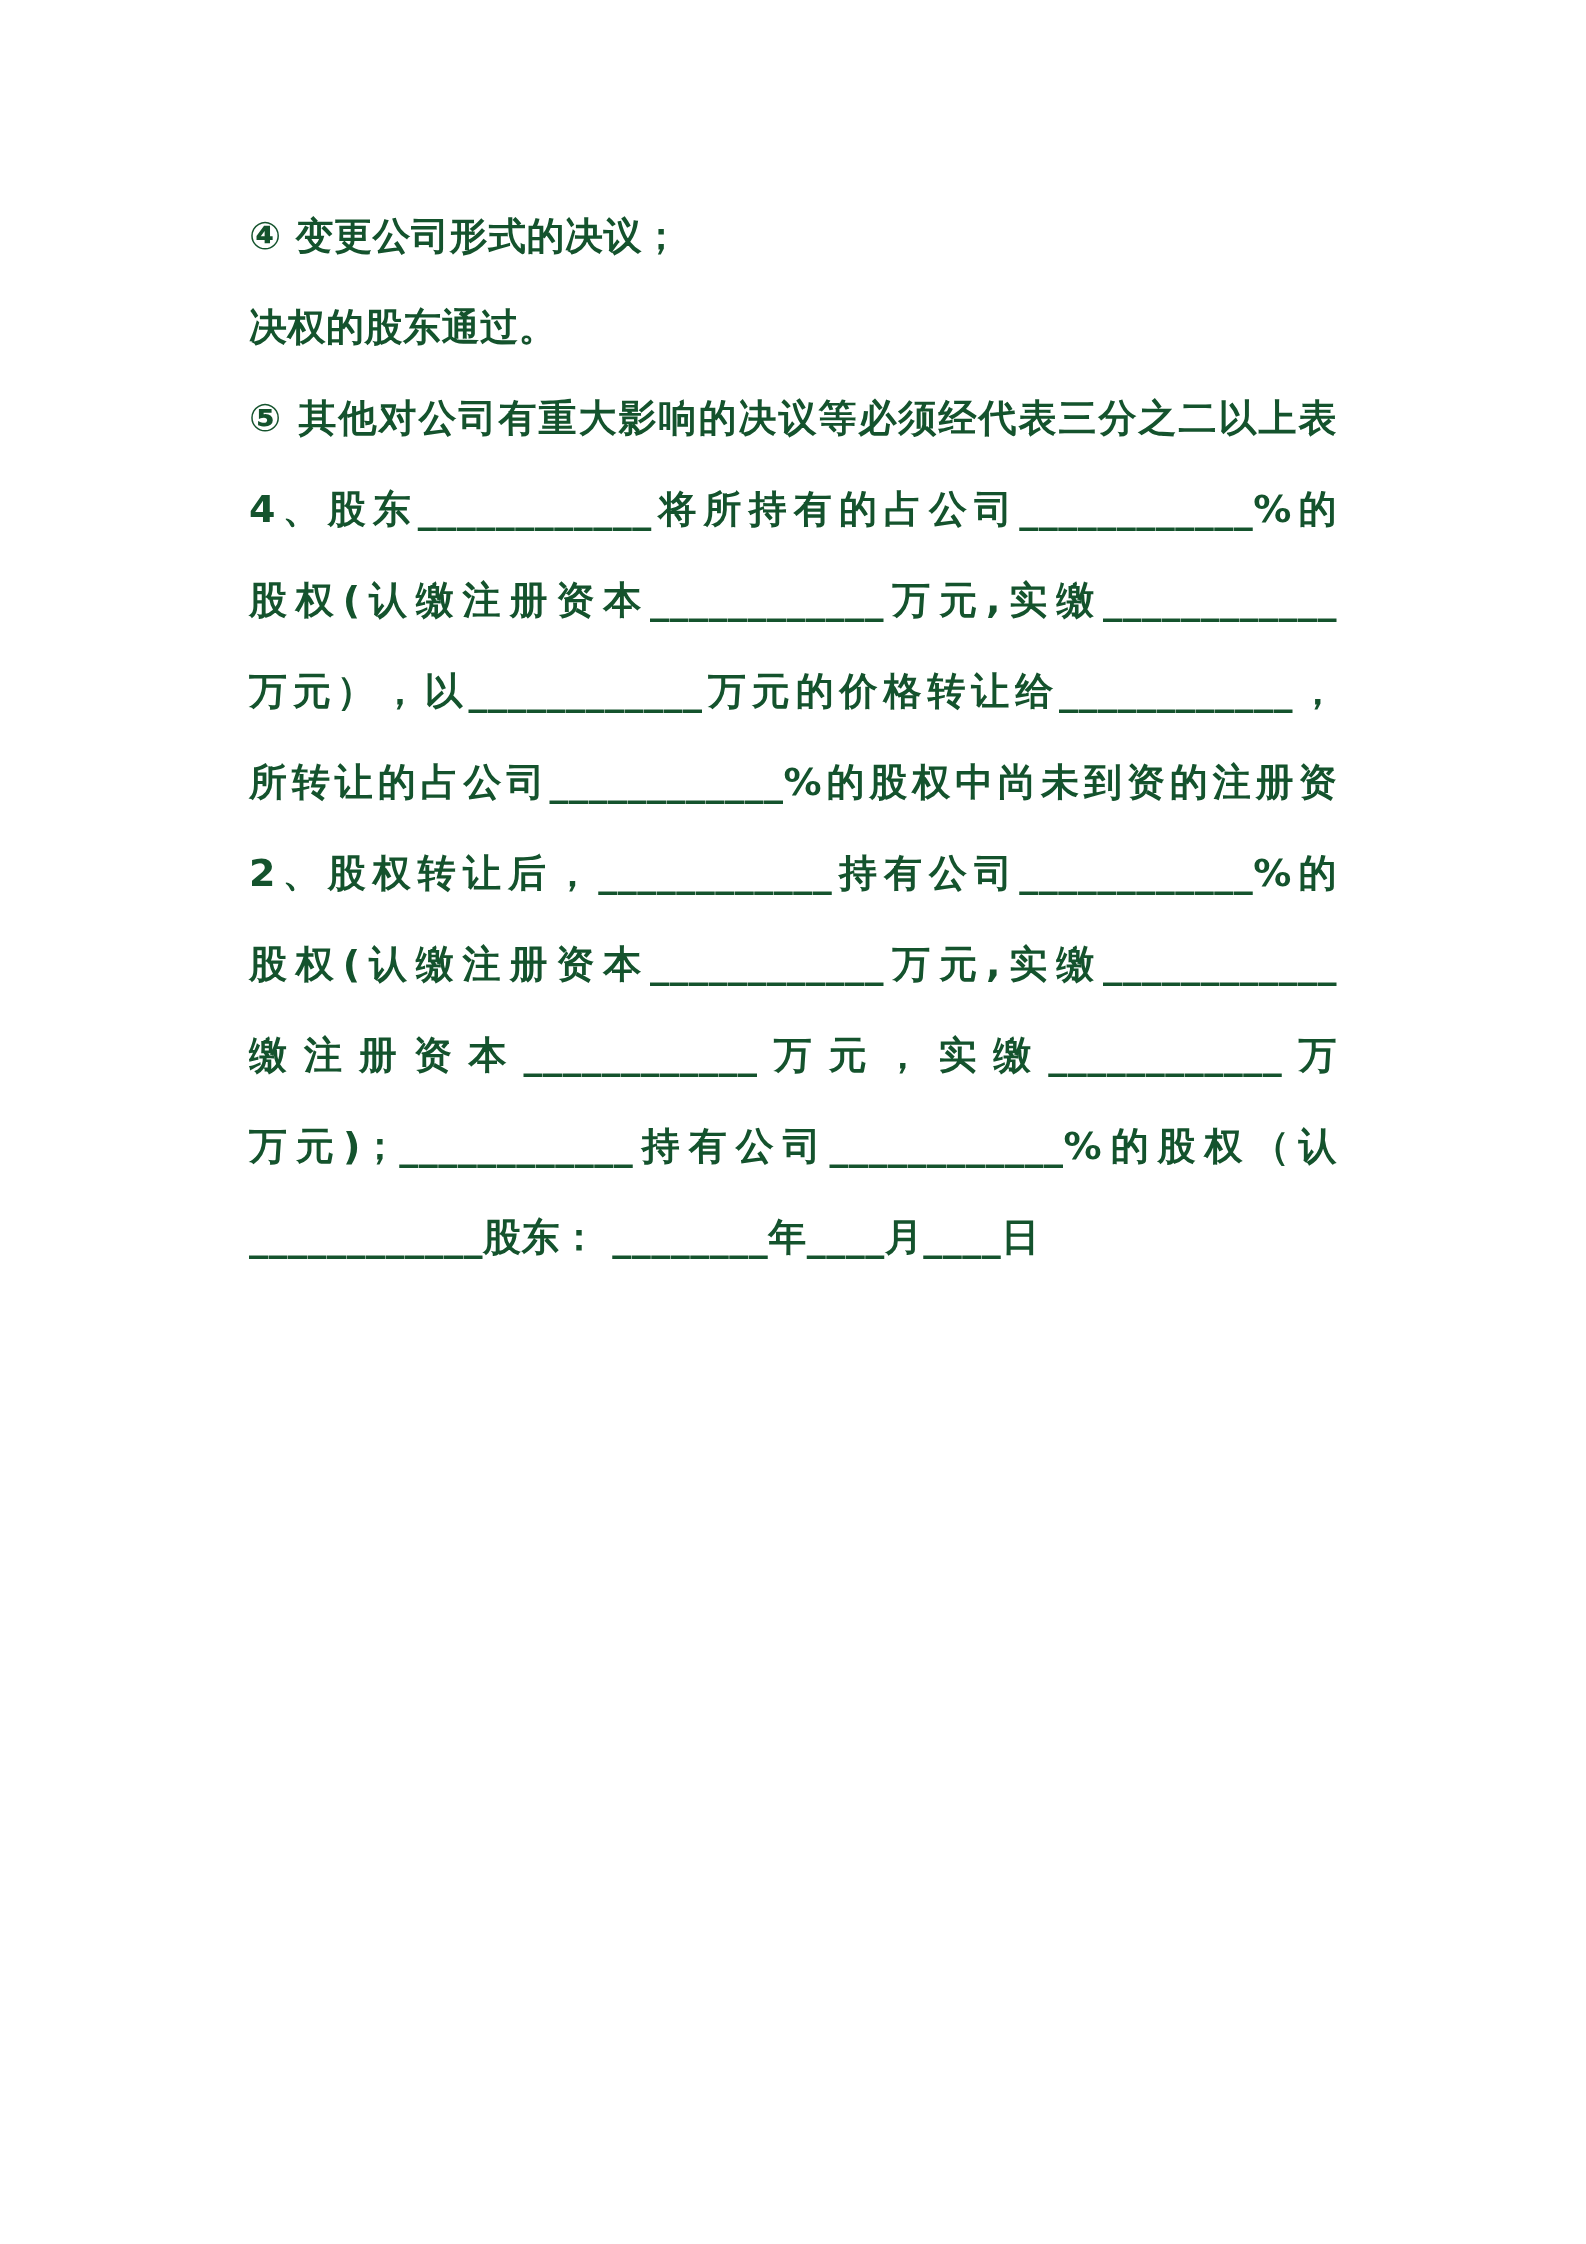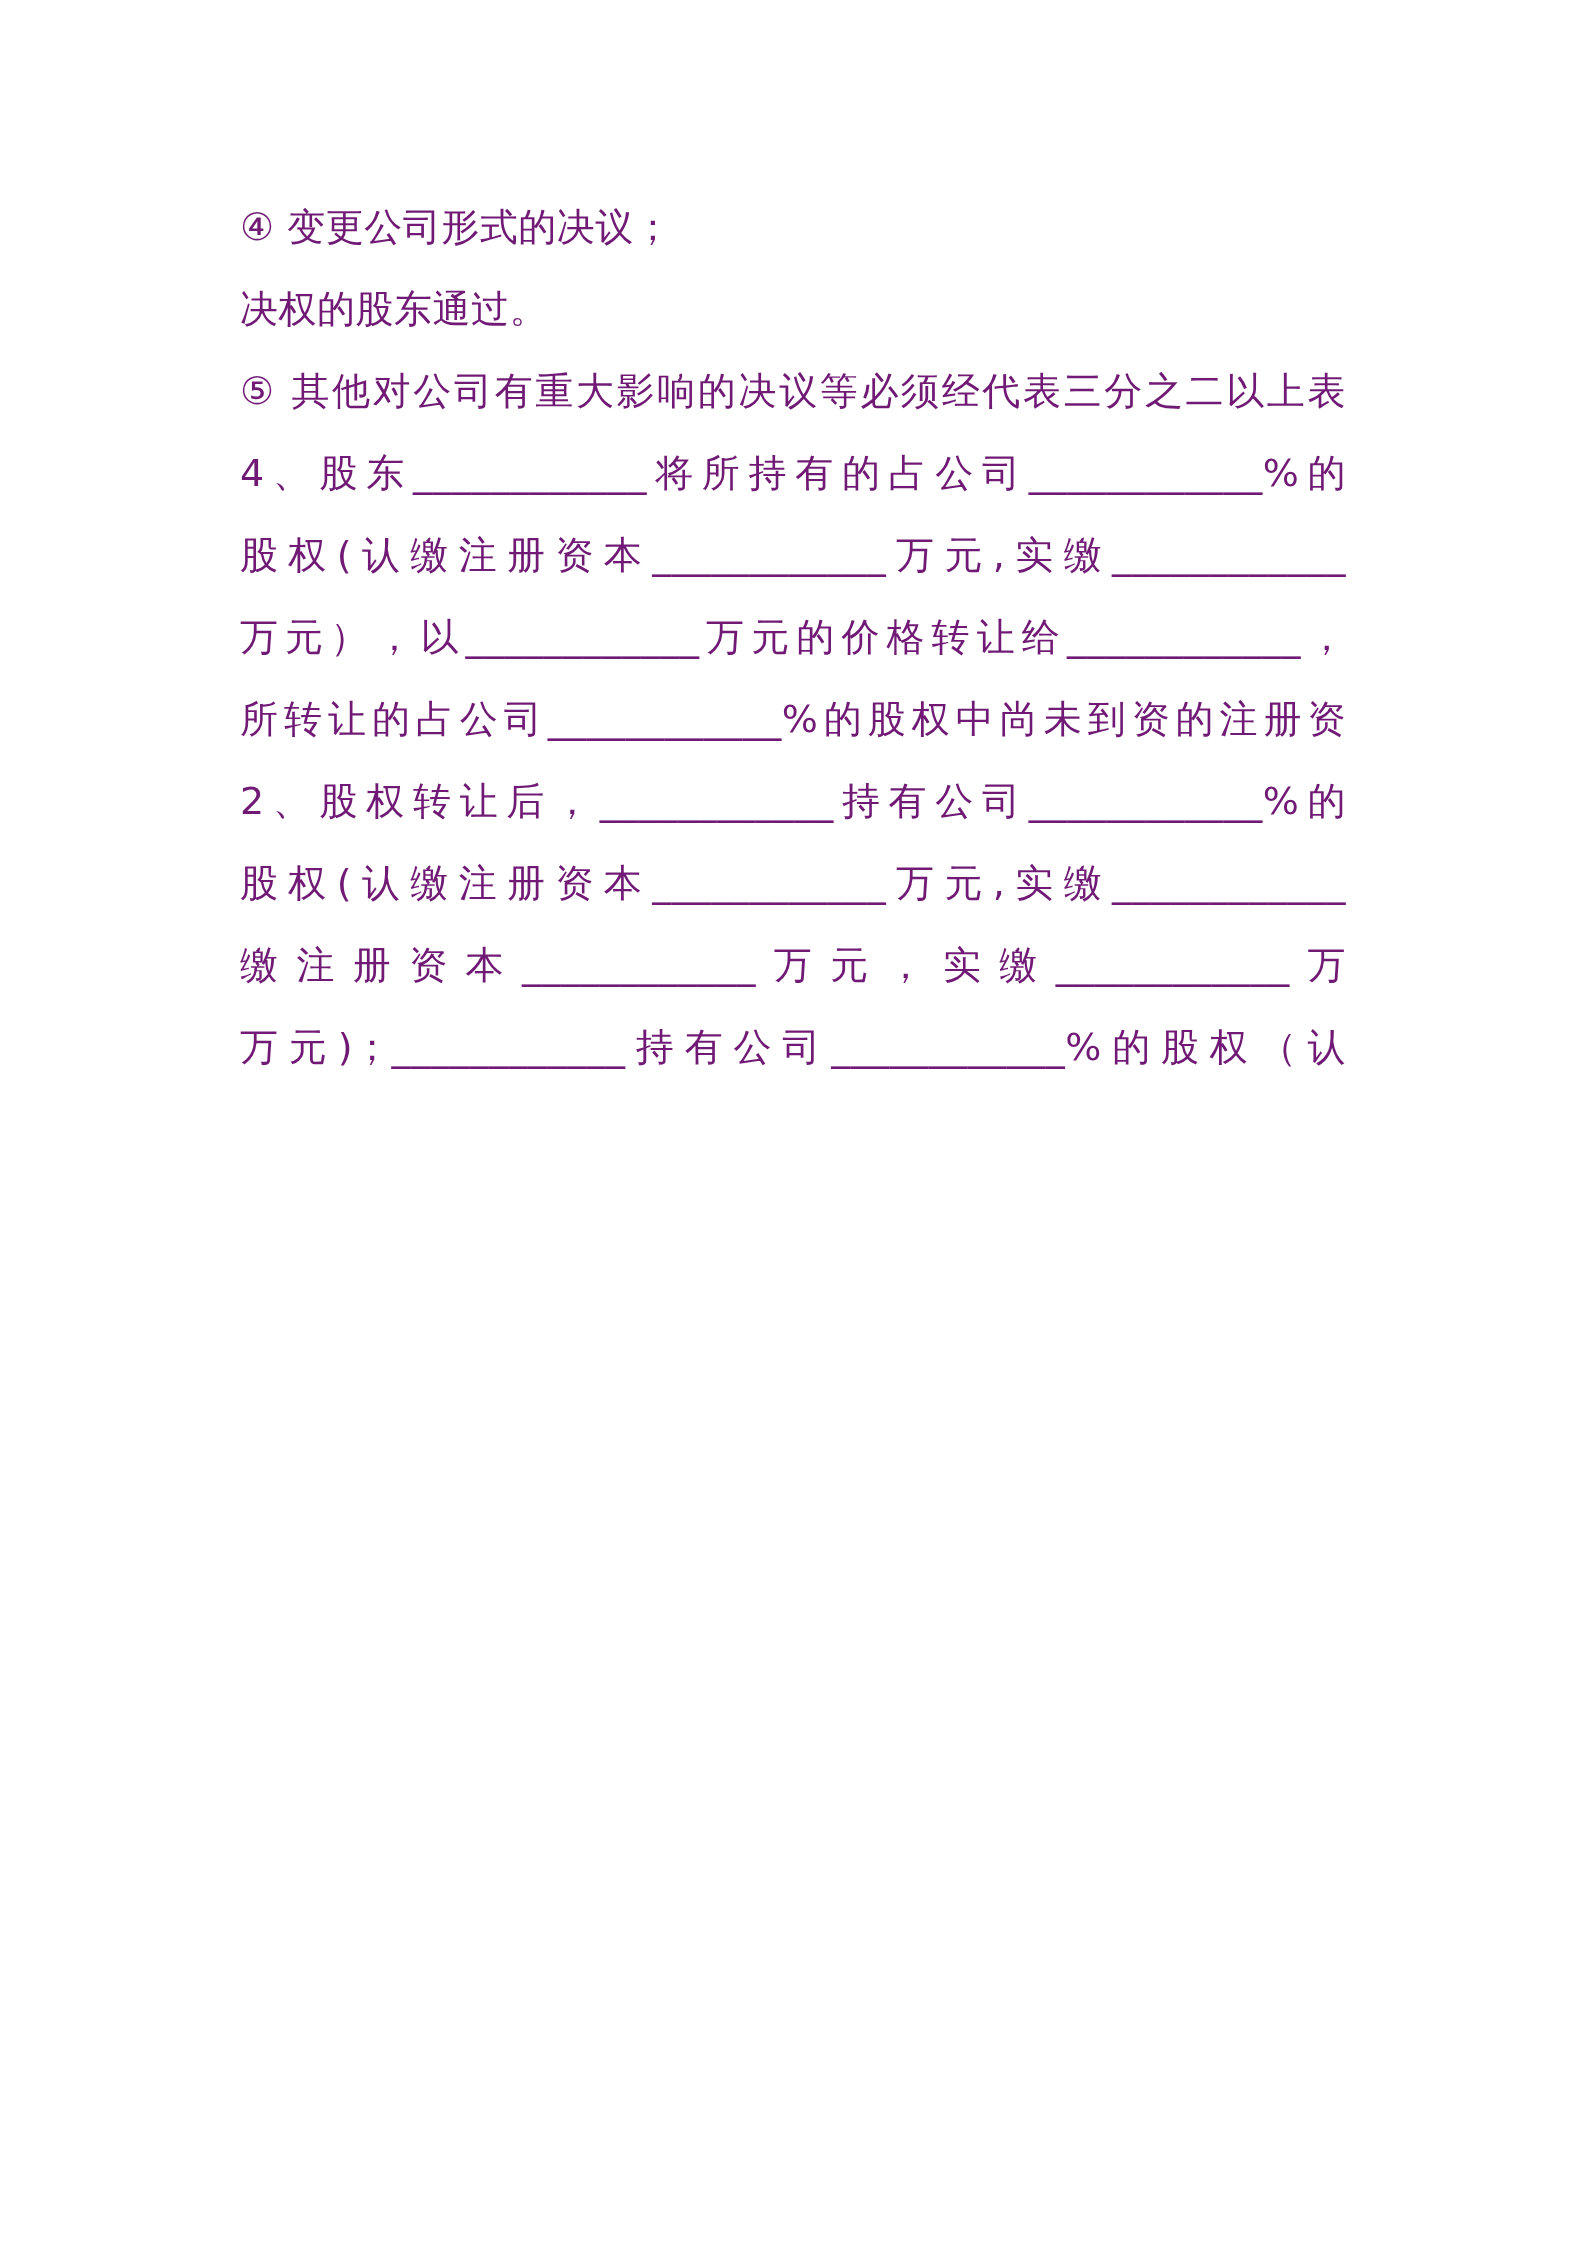--- a/index.html
+++ b/index.html
@@ -21,25 +21,25 @@
       background: #ffffff;
       overflow: hidden;
     }
     .content {
       position: absolute;
       left: 240px;
       top: 186px;
       width: 1106px;
     }
     p.line {
-      margin: 0;
+      margin: 9px;
       padding: 0;
       font-size: 38px;
-      font-weight: 400;
-      color: #701a75;
+      font-weight: 700;
+      color: #14532d;
       line-height: 82px;
       letter-spacing: 0.5px;
       text-align: left;
       word-break: break-all;
       overflow: visible;
     }
     p.line.j {
       text-align: justify;
       text-align-last: justify;
       text-justify: inter-ideograph;
@@ -54,14 +54,15 @@
     <p class="line">决权的股东通过。</p>
     <p class="line j">⑤ 其他对公司有重大影响的决议等必须经代表三分之二以上表</p>
     <p class="line j">4、股东____________将所持有的占公司____________%的</p>
     <p class="line j">股权(认缴注册资本____________万元,实缴____________</p>
     <p class="line j">万元），以____________万元的价格转让给____________，</p>
     <p class="line j">所转让的占公司____________%的股权中尚未到资的注册资</p>
     <p class="line j">2、股权转让后，____________持有公司____________%的</p>
     <p class="line j">股权(认缴注册资本____________万元,实缴____________</p>
     <p class="line j">缴注册资本____________万元，实缴____________万</p>
     <p class="line j">万元)；____________持有公司____________%的股权（认</p>
+    <p class="line">____________股东： ________年____月____日</p>
   </div>
 </div>
 
 </body></html>

